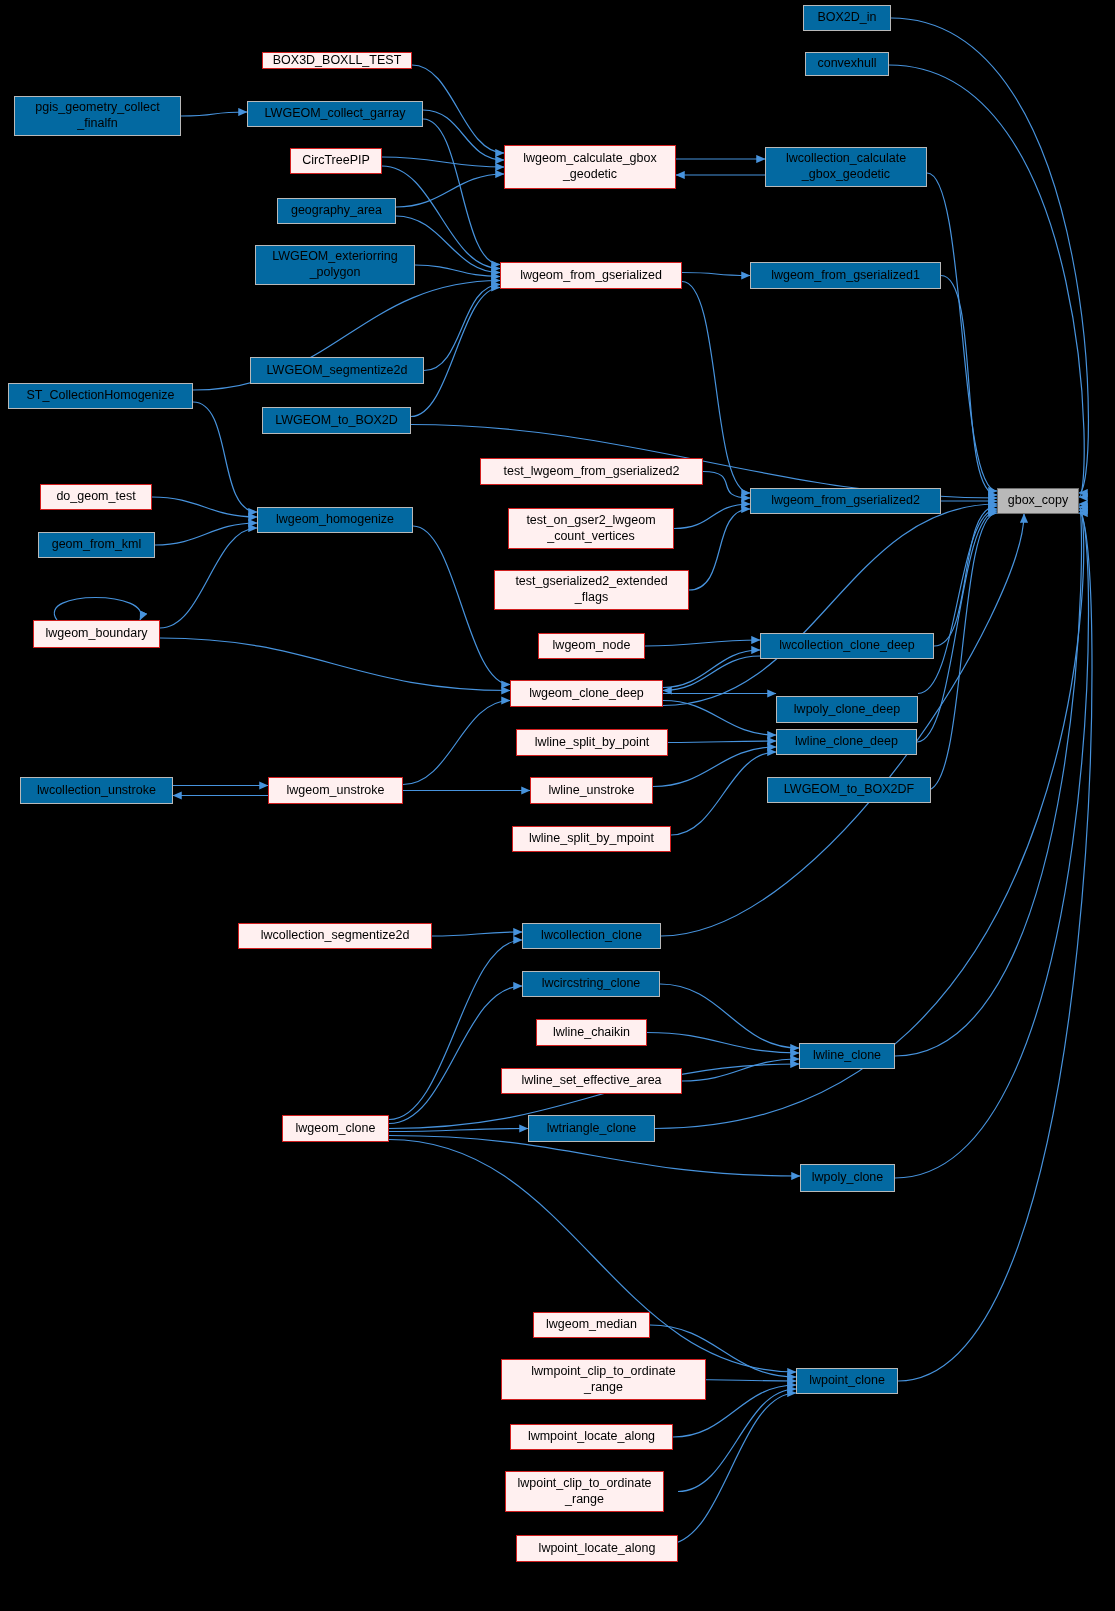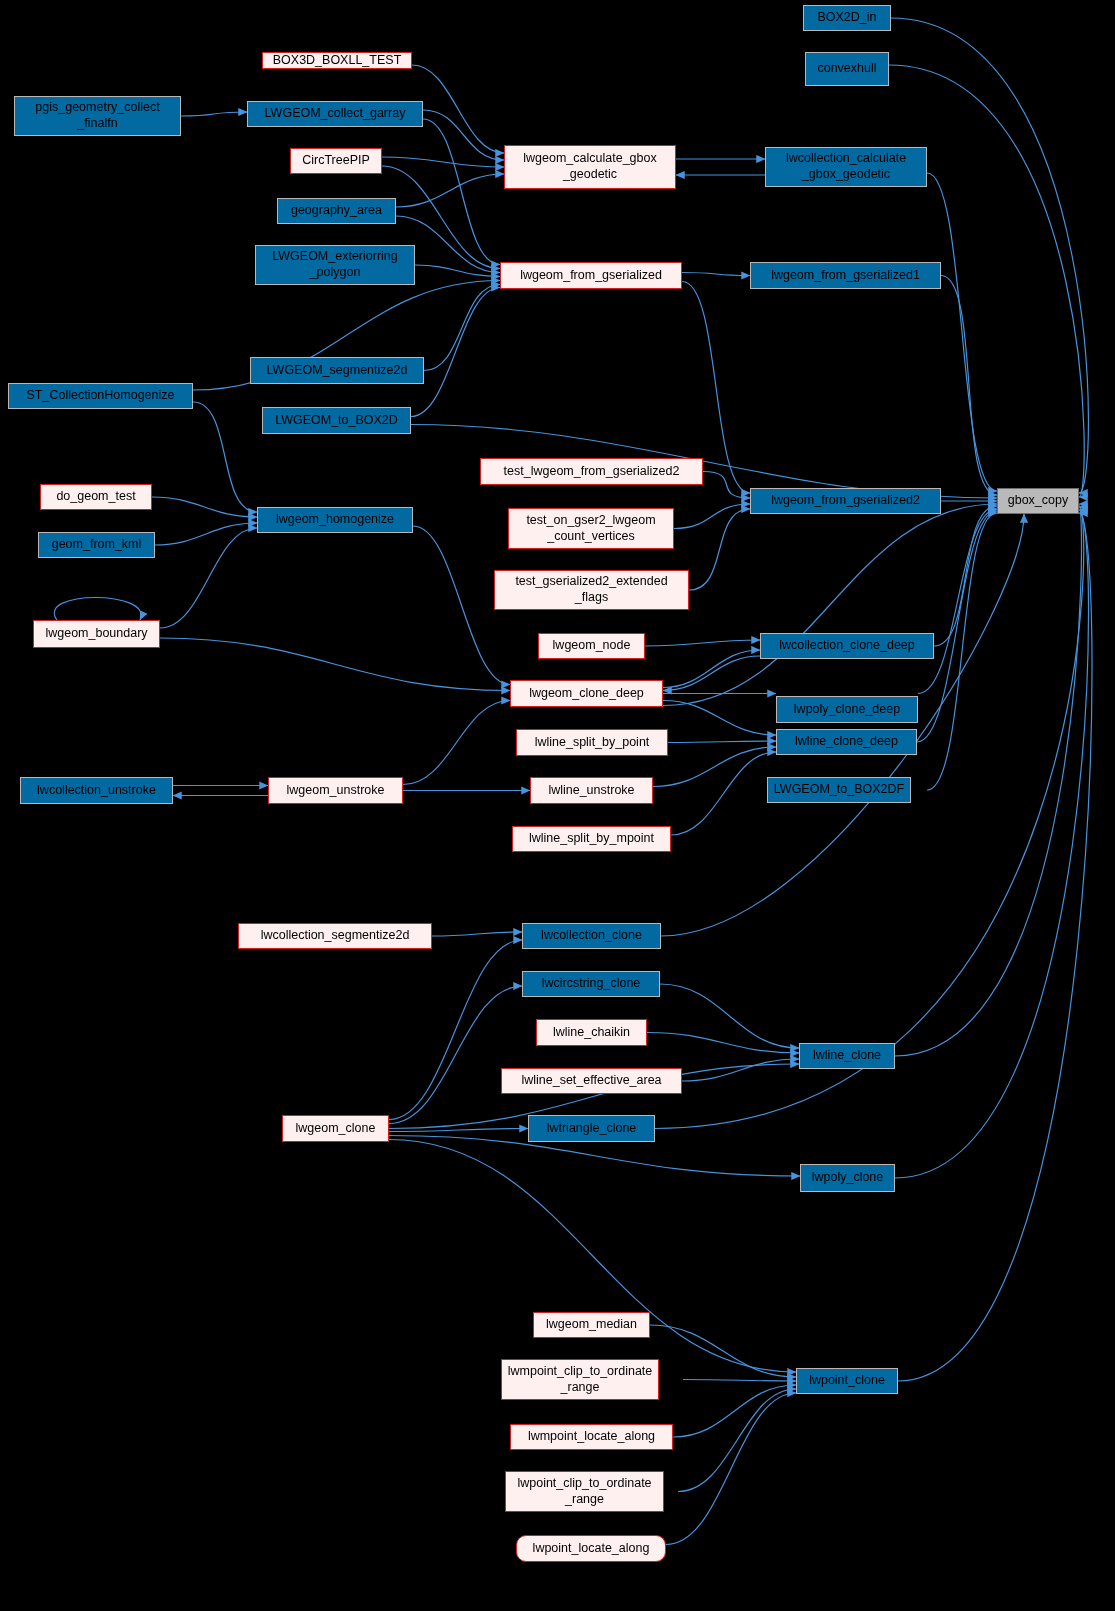--- a/index.html
+++ b/index.html
@@ -92,21 +92,21 @@
       <path d="M 917 742 C 957 742, 957 511, 997 511" class="edge" stroke="#4793dd" marker-end="url(#arrow)"></path>
       <path d="M 927 790 C 967 790, 957 513, 997 513" class="edge" stroke="#4793dd" marker-end="url(#arrow)"></path>
       <path d="M 661 936 C 824.35 936, 1024 604, 1024 514" class="edge" stroke="#4793dd" marker-end="url(#arrow)"></path>
       <path d="M 895 1056 C 1087 1056, 1087 504, 1079 504" class="edge" stroke="#4793dd" marker-end="url(#arrow)"></path>
       <path d="M 655 1128.5 C 1095 1128.5, 1095 507, 1079 507" class="edge" stroke="#4793dd" marker-end="url(#arrow)"></path>
       <path d="M 895 1178 C 1101 1178, 1101 510, 1079 510" class="edge" stroke="#4793dd" marker-end="url(#arrow)"></path>
       <path d="M 898 1381 C 1107 1381, 1107 513, 1079 513" class="edge" stroke="#4793dd" marker-end="url(#arrow)"></path>
     </svg>
   <div>
       <div class="node plain" style="left: 803px; top: 5px; width: 88px; height: 26px;">BOX2D_in</div>
-      <div class="node plain" style="left: 805px; top: 52px; width: 84px; height: 34px;">convexhull</div>
+      <div class="node plain" style="left: 805px; top: 52px; width: 84px; height: 24px;">convexhull</div>
       <div class="node red" style="left: 262px; top: 52px; width: 150px; height: 17px;">BOX3D_BOXLL_TEST</div>
       <div class="node plain" style="left: 14px; top: 96px; width: 167px; height: 40px;">pgis_geometry_collect
 _finalfn</div>
       <div class="node plain" style="left: 247px; top: 101px; width: 176px; height: 26px;">LWGEOM_collect_garray</div>
       <div class="node red" style="left: 290px; top: 148px; width: 92px; height: 26px;">CircTreePIP</div>
       <div class="node red" style="left: 504px; top: 145px; width: 172px; height: 44px;">lwgeom_calculate_gbox
 _geodetic</div>
       <div class="node plain" style="left: 765px; top: 147px; width: 162px; height: 40px;">lwcollection_calculate
 _gbox_geodetic</div>
       <div class="node plain" style="left: 277px; top: 198px; width: 119px; height: 26px;">geography_area</div>
@@ -130,33 +130,33 @@
       <div class="node red" style="left: 33px; top: 620px; width: 127px; height: 28px;">lwgeom_boundary</div>
       <div class="node red" style="left: 538px; top: 633px; width: 107px; height: 26px;">lwgeom_node</div>
       <div class="node plain" style="left: 760px; top: 633px; width: 174px; height: 26px;">lwcollection_clone_deep</div>
       <div class="node red" style="left: 510px; top: 680px; width: 153px; height: 27px;">lwgeom_clone_deep</div>
       <div class="node plain" style="left: 776px; top: 696px; width: 142px; height: 27px;">lwpoly_clone_deep</div>
       <div class="node red" style="left: 516px; top: 729px; width: 152px; height: 27px;">lwline_split_by_point</div>
       <div class="node plain" style="left: 776px; top: 729px; width: 141px; height: 26px;">lwline_clone_deep</div>
       <div class="node plain" style="left: 20px; top: 777px; width: 153px; height: 27px;">lwcollection_unstroke</div>
       <div class="node red" style="left: 268px; top: 777px; width: 135px; height: 27px;">lwgeom_unstroke</div>
       <div class="node red" style="left: 530px; top: 777px; width: 123px; height: 27px;">lwline_unstroke</div>
-      <div class="node plain" style="left: 767px; top: 777px; width: 144px; height: 26px;">LWGEOM_to_BOX2DF</div>
+      <div class="node plain" style="left: 767px; top: 777px; width: 164px; height: 26px;">LWGEOM_to_BOX2DF</div>
       <div class="node red" style="left: 512px; top: 826px; width: 159px; height: 26px;">lwline_split_by_mpoint</div>
       <div class="node red" style="left: 238px; top: 923px; width: 194px; height: 26px;">lwcollection_segmentize2d</div>
       <div class="node plain" style="left: 522px; top: 923px; width: 139px; height: 26px;">lwcollection_clone</div>
       <div class="node plain" style="left: 522px; top: 971px; width: 138px; height: 26px;">lwcircstring_clone</div>
       <div class="node red" style="left: 536px; top: 1019px; width: 111px; height: 27px;">lwline_chaikin</div>
       <div class="node plain" style="left: 799px; top: 1043px; width: 96px; height: 26px;">lwline_clone</div>
       <div class="node red" style="left: 501px; top: 1068px; width: 181px; height: 26px;">lwline_set_effective_area</div>
       <div class="node red" style="left: 282px; top: 1115px; width: 107px; height: 27px;">lwgeom_clone</div>
       <div class="node plain" style="left: 528px; top: 1115px; width: 127px; height: 27px;">lwtriangle_clone</div>
       <div class="node plain" style="left: 800px; top: 1164px; width: 95px; height: 28px;">lwpoly_clone</div>
       <div class="node red" style="left: 533px; top: 1312px; width: 117px; height: 26px;">lwgeom_median</div>
-      <div class="node red" style="left: 501px; top: 1359px; width: 158px; height: 41px;">lwmpoint_clip_to_ordinate
+      <div class="node red" style="left: 501px; top: 1359px; width: 205px; height: 41px;">lwmpoint_clip_to_ordinate
 _range</div>
       <div class="node plain" style="left: 796px; top: 1368px; width: 102px; height: 26px;">lwpoint_clone</div>
       <div class="node red" style="left: 510px; top: 1424px; width: 163px; height: 26px;">lwmpoint_locate_along</div>
       <div class="node red" style="left: 505px; top: 1471px; width: 159px; height: 41px;">lwpoint_clip_to_ordinate
 _range</div>
-      <div class="node red" style="left: 516px; top: 1535px; width: 150px; height: 27px; border-radius: 10px;">lwpoint_locate_along</div>
+      <div class="node red" style="left: 516px; top: 1535px; width: 162px; height: 27px;">lwpoint_locate_along</div>
     </div>
 </div>
 
 </body></html>

